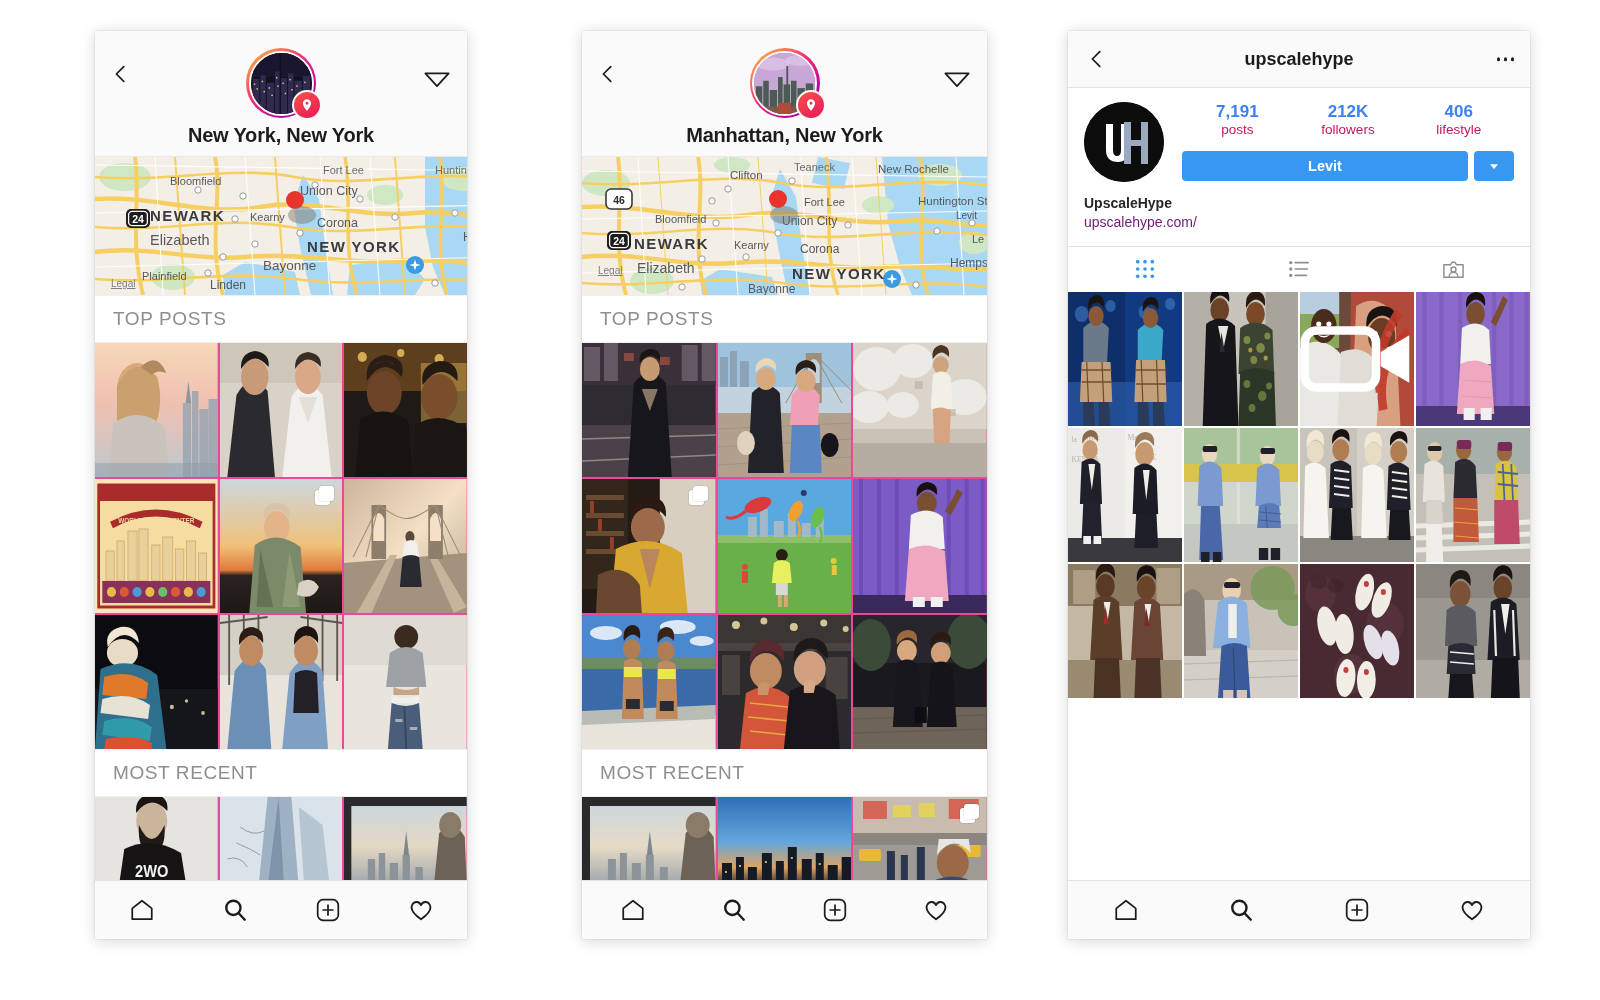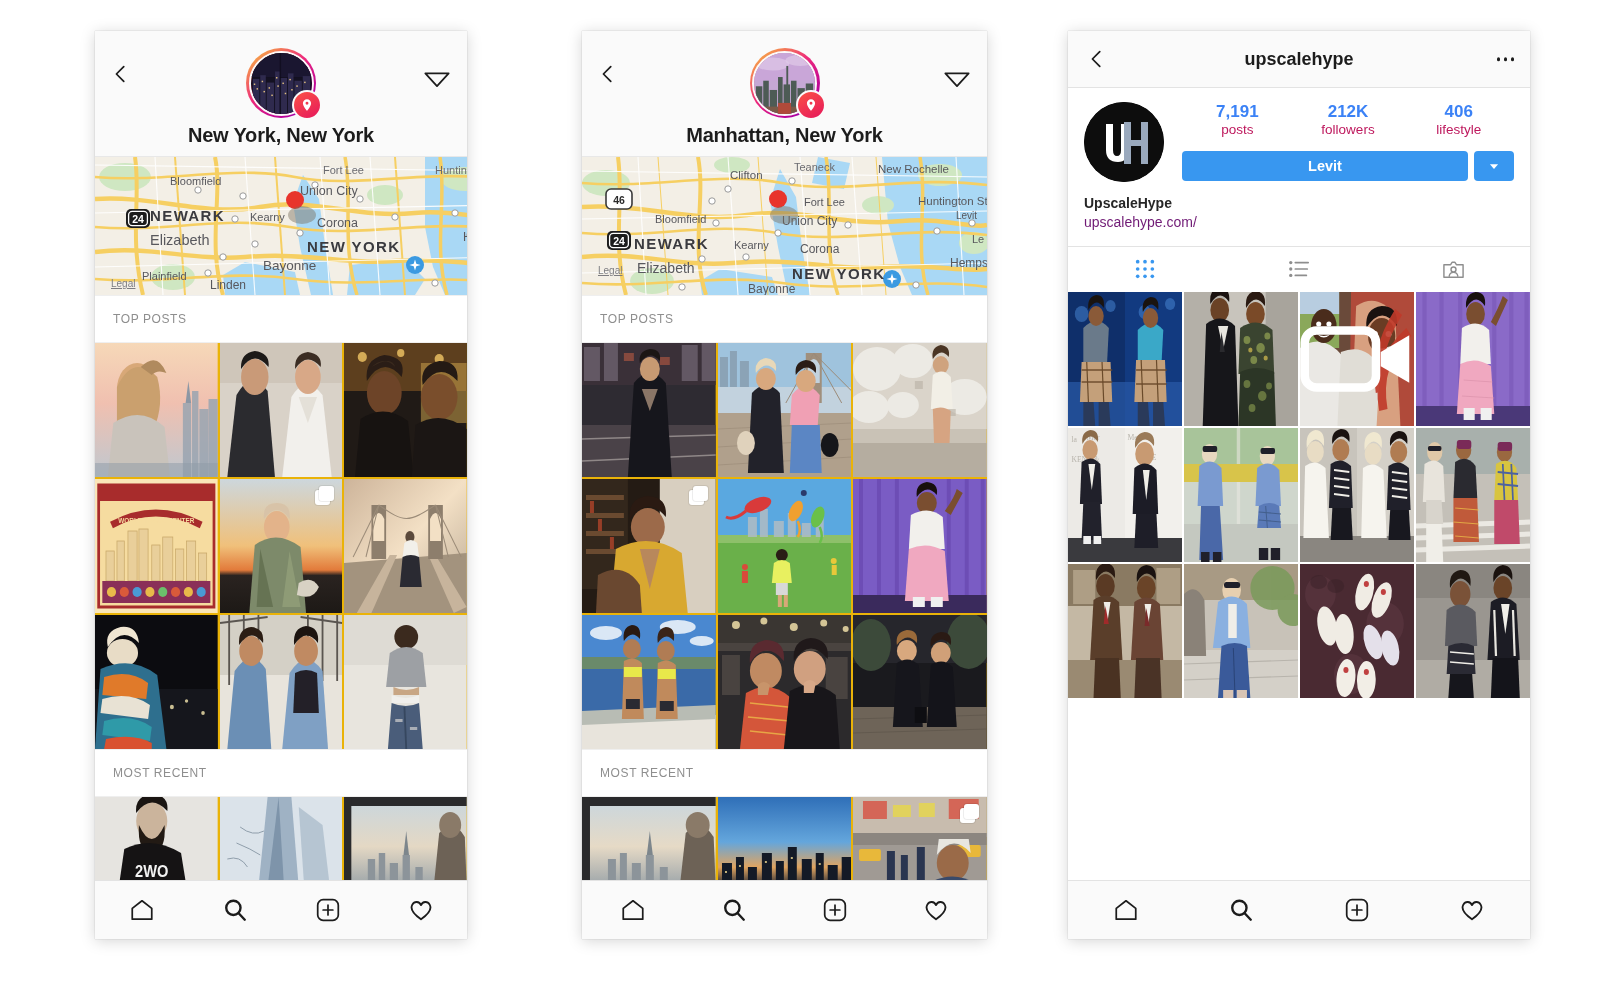--- a/index.html
+++ b/index.html
@@ -69,28 +69,28 @@
 
   
   .map { position: relative; height: 138px; overflow: hidden; background:#f2efe9; }
   .map svg { display:block; }
 
   
   .section-head {
     height: 48px; background: #fff;
     display: flex; align-items: center;
     padding-left: 18px;
-    font-size: 12px; letter-spacing: 0.6px;
+    font-size: 19px; letter-spacing: 0.6px;
     color: #8e8e8e; font-weight: 400;
     border-top: 1px solid #efefef;
     border-bottom: 1px solid #efefef;
   }
 
   
-  .grid { display: grid; grid-template-columns: repeat(3,1fr); gap: 2px; background:#eab308; }
+  .grid { display: grid; grid-template-columns: repeat(3,1fr); gap: 2px; background:#ec4899; }
   .cell { position: relative; overflow: hidden; }
   .cell svg, .cell .ph { position: absolute; inset: 0; width:100%; height:100%; }
   .multi-badge {
     position: absolute; right: 8px; top: 7px;
     width: 19px; height: 19px;
   }
   .multi-badge .b1 {
     position:absolute; right:0; top:0; width:15px;height:15px;
     background:#fff; border-radius:3px;
     box-shadow: 0 0 0 1px rgba(0,0,0,0.07);

